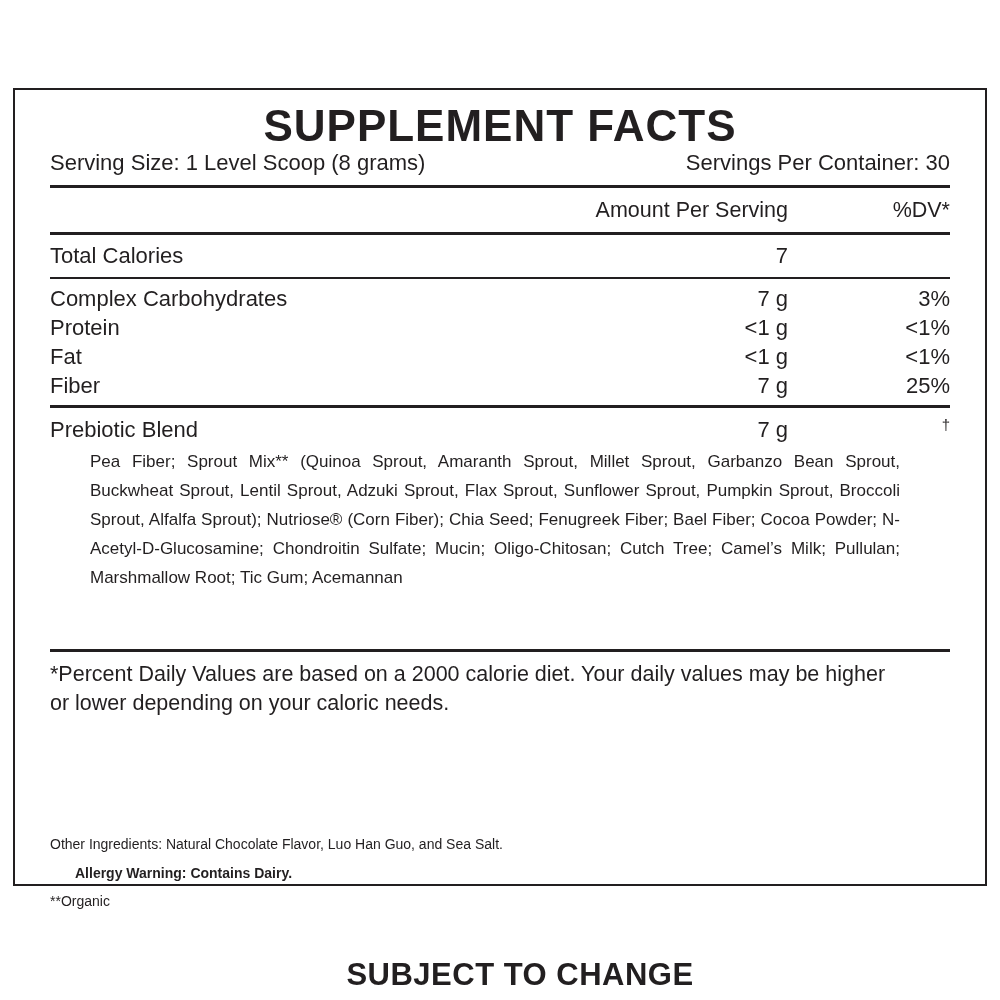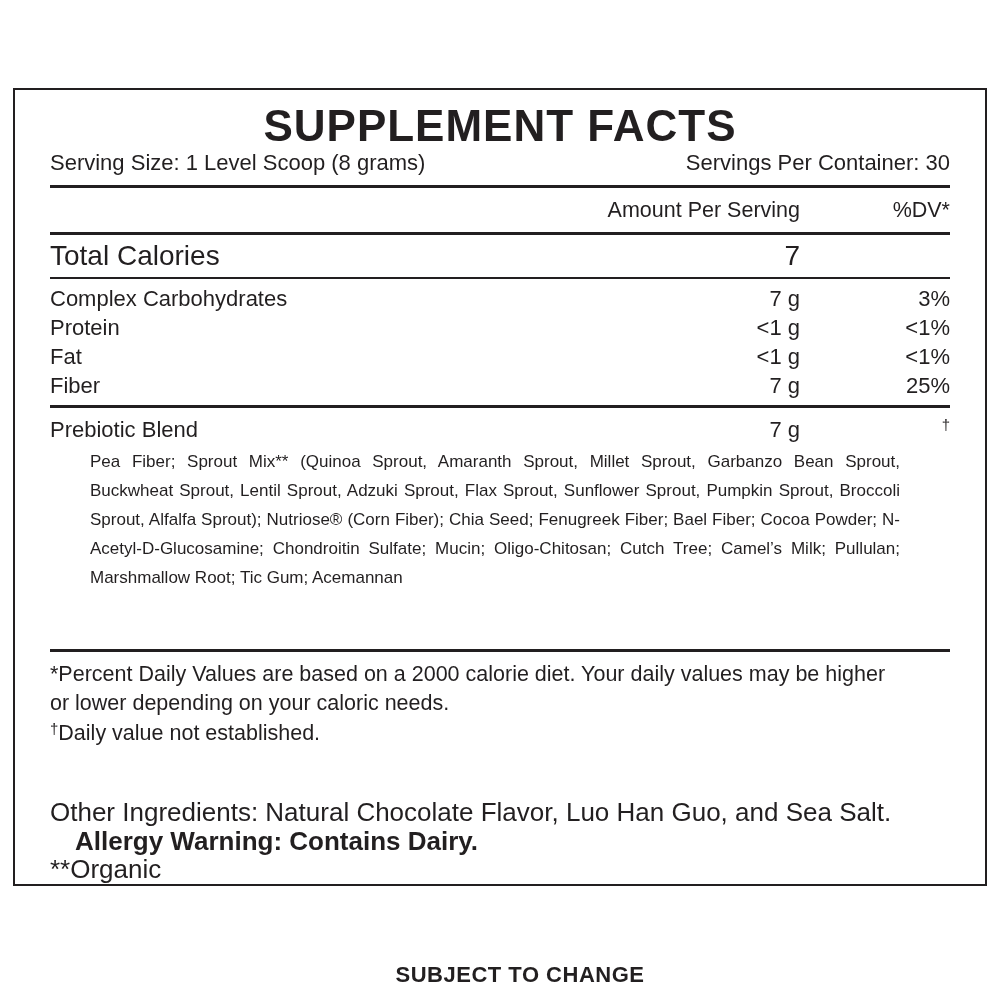--- a/index.html
+++ b/index.html
@@ -34,25 +34,26 @@
     line-height: 29px;
   }
   .rule { border: none; background: #221f20; width: 100%; }
   .rule-thin  { height: 2.5px; }
   .rule-thick { height: 3px; }
   .rule-1 { margin-top: 8px; }
   .grid-row {
     display: grid;
     grid-template-columns: 1fr 210px 150px;
     align-items: baseline;
+    gap: 12px;
   }
   .header-row { padding: 9px 0; font-size: 21.5px; line-height: 26px; }
   .header-row .amt-col, .cell-amt { text-align: right; }
   .header-row .dv-col,  .cell-dv  { text-align: right; }
-  .calories-row { padding: 7px 0; font-size: 28px; line-height: 28px; }
+  .calories-row { padding: 7px 0; font-size: 22px; line-height: 28px; }
   .nutrient-block { padding: 5px 0; }
   .nutrient-block .grid-row { font-size: 22px; line-height: 29px; }
   .blend-row { padding-top: 8px; font-size: 22px; line-height: 28px; }
   .dagger-sup {
     font-size: 15px;
     position: relative;
     top: -7px;
   }
   .ingredients {
     margin: 1px 0 0 40px;
@@ -64,33 +65,33 @@
   .rule-5 { margin-top: 57px; }
   .footnote {
     margin-top: 8px;
     width: 860px;
     font-size: 21.5px;
     line-height: 29.5px;
   }
   .footnote .fn-dagger { font-size: 15px; position: relative; top: -6px; }
   .below-box {
     position: absolute;
-    left: 50px; top: 798px;
+    left: 50px; top: 830px;
     width: 900px;
-    font-size: 26px;
+    font-size: 14px;
     line-height: 28.5px;
   }
   .allergy { font-weight: 700; margin-left: 25px; }
   .footer-note {
     position: absolute;
     left: 0; top: 962px;
     width: 1000px;
     text-align: center;
     font-weight: 700;
-    font-size: 22px;
+    font-size: 31px;
     line-height: 26px;
     letter-spacing: 0.5px;
     padding-left: 40px;
   }
 </style>
 </head>
 <body>
 
 <div class="box">
 
@@ -149,21 +150,20 @@
     <span class="cell-amt">7 g</span>
     <span class="cell-dv"><span class="dagger-sup">†</span></span>
   </div>
 
   <div class="ingredients">Pea Fiber; Sprout Mix** (Quinoa Sprout, Amaranth Sprout, Millet Sprout, Garbanzo Bean Sprout, Buckwheat Sprout, Lentil Sprout, Adzuki Sprout, Flax Sprout, Sunflower Sprout, Pumpkin Sprout, Broccoli Sprout, Alfalfa Sprout); Nutriose® (Corn Fiber); Chia Seed; Fenugreek Fiber; Bael Fiber; Cocoa Powder; N-Acetyl-D-Glucosamine; Chondroitin Sulfate; Mucin; Oligo-Chitosan; Cutch Tree; Camel’s Milk; Pullulan; Marshmallow Root; Tic Gum; Acemannan</div>
 
   <div class="rule rule-thin rule-5"></div>
 
   <div class="footnote">
     <div>*Percent Daily Values are based on a 2000 calorie diet. Your daily values may be higher or lower depending on your caloric needs.</div>
-    <div><span class="fn-dagger">†</span><span>Daily value not established.</span></div>
   </div>
 
 </div>
 
 <div class="below-box">
   <div>Other Ingredients: Natural Chocolate Flavor, Luo Han Guo, and Sea Salt.</div>
   <div class="allergy">Allergy Warning: Contains Dairy.</div>
   <div>**Organic</div>
 </div>
 

